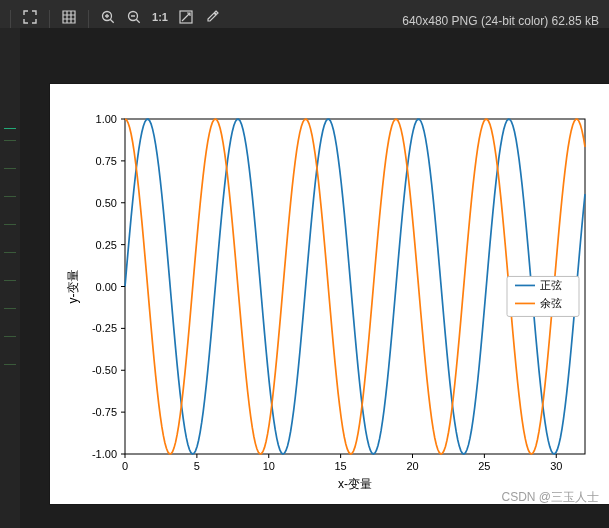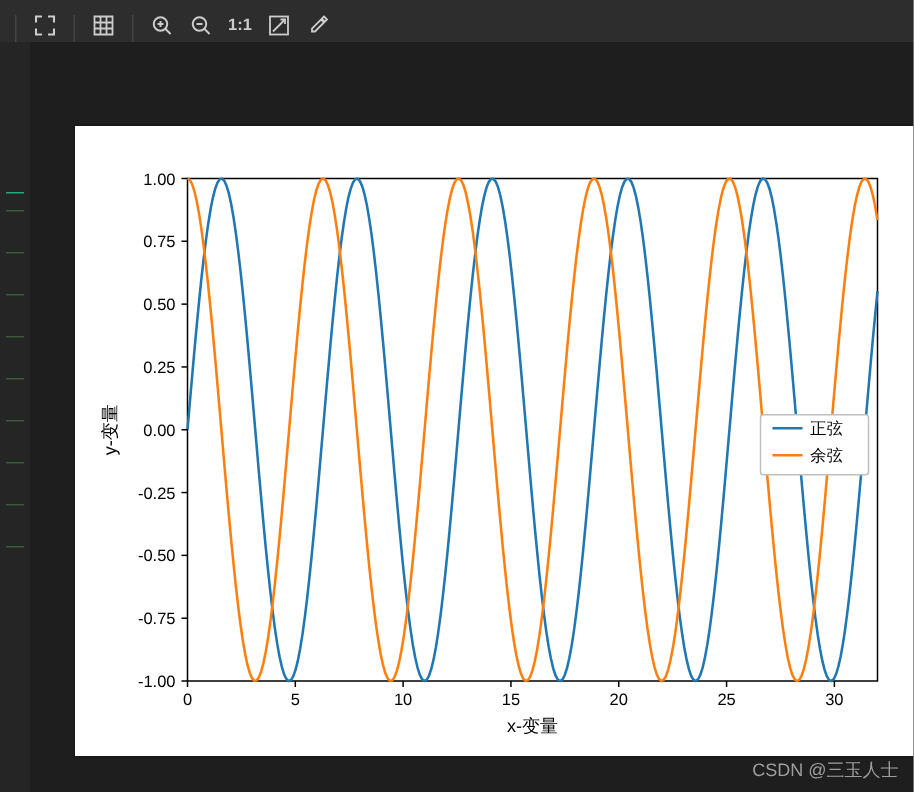--- a/index.html
+++ b/index.html
@@ -72,21 +72,21 @@
     height: 420px;
     background: #fff;
     box-shadow: 0 0 0 1px rgba(0,0,0,0.2);
   }
   .plot {
     display: block;
   }
   .watermark {
     position: absolute;
     right: 10px;
-    bottom: 6px;
+    bottom: 22px;
     color: #9e9e9e;
     font-size: 12px;
     font-family: sans-serif;
   }
   text { font-family: sans-serif; }
 </style>
 </head>
 <body>
 
 <div class="toolbar">
@@ -121,20 +121,21 @@
         <rect x="1" y="1" width="12" height="12" fill="none" stroke="#ccc" stroke-width="1.2"></rect>
         <path d="M3 11L11 3M8 3h3v3" fill="none" stroke="#ccc" stroke-width="1.2"></path>
       </svg>
   </div>
   <div class="tb-icon">
     <svg width="14" height="14" viewBox="0 0 14 14">
         <path d="M11 1l2 2-1.5 1.5-2-2zM9 3l2 2-6 6H3v-2z" fill="none" stroke="#ccc" stroke-width="1.2"></path>
       </svg>
   </div>
   <div class="spacer"></div>
+  <div class="status">640x480 PNG (24-bit color) 62.85 kB</div>
 </div>
 
 <div class="left-gutter">
   <div class="ruler-tick" style="top:100px;background:#2a7;"></div>
   <div class="ruler-tick" style="top:112px"></div>
   <div class="ruler-tick" style="top:140px"></div>
   <div class="ruler-tick" style="top:168px"></div>
   <div class="ruler-tick" style="top:196px"></div>
   <div class="ruler-tick" style="top:224px"></div>
   <div class="ruler-tick" style="top:252px"></div>

